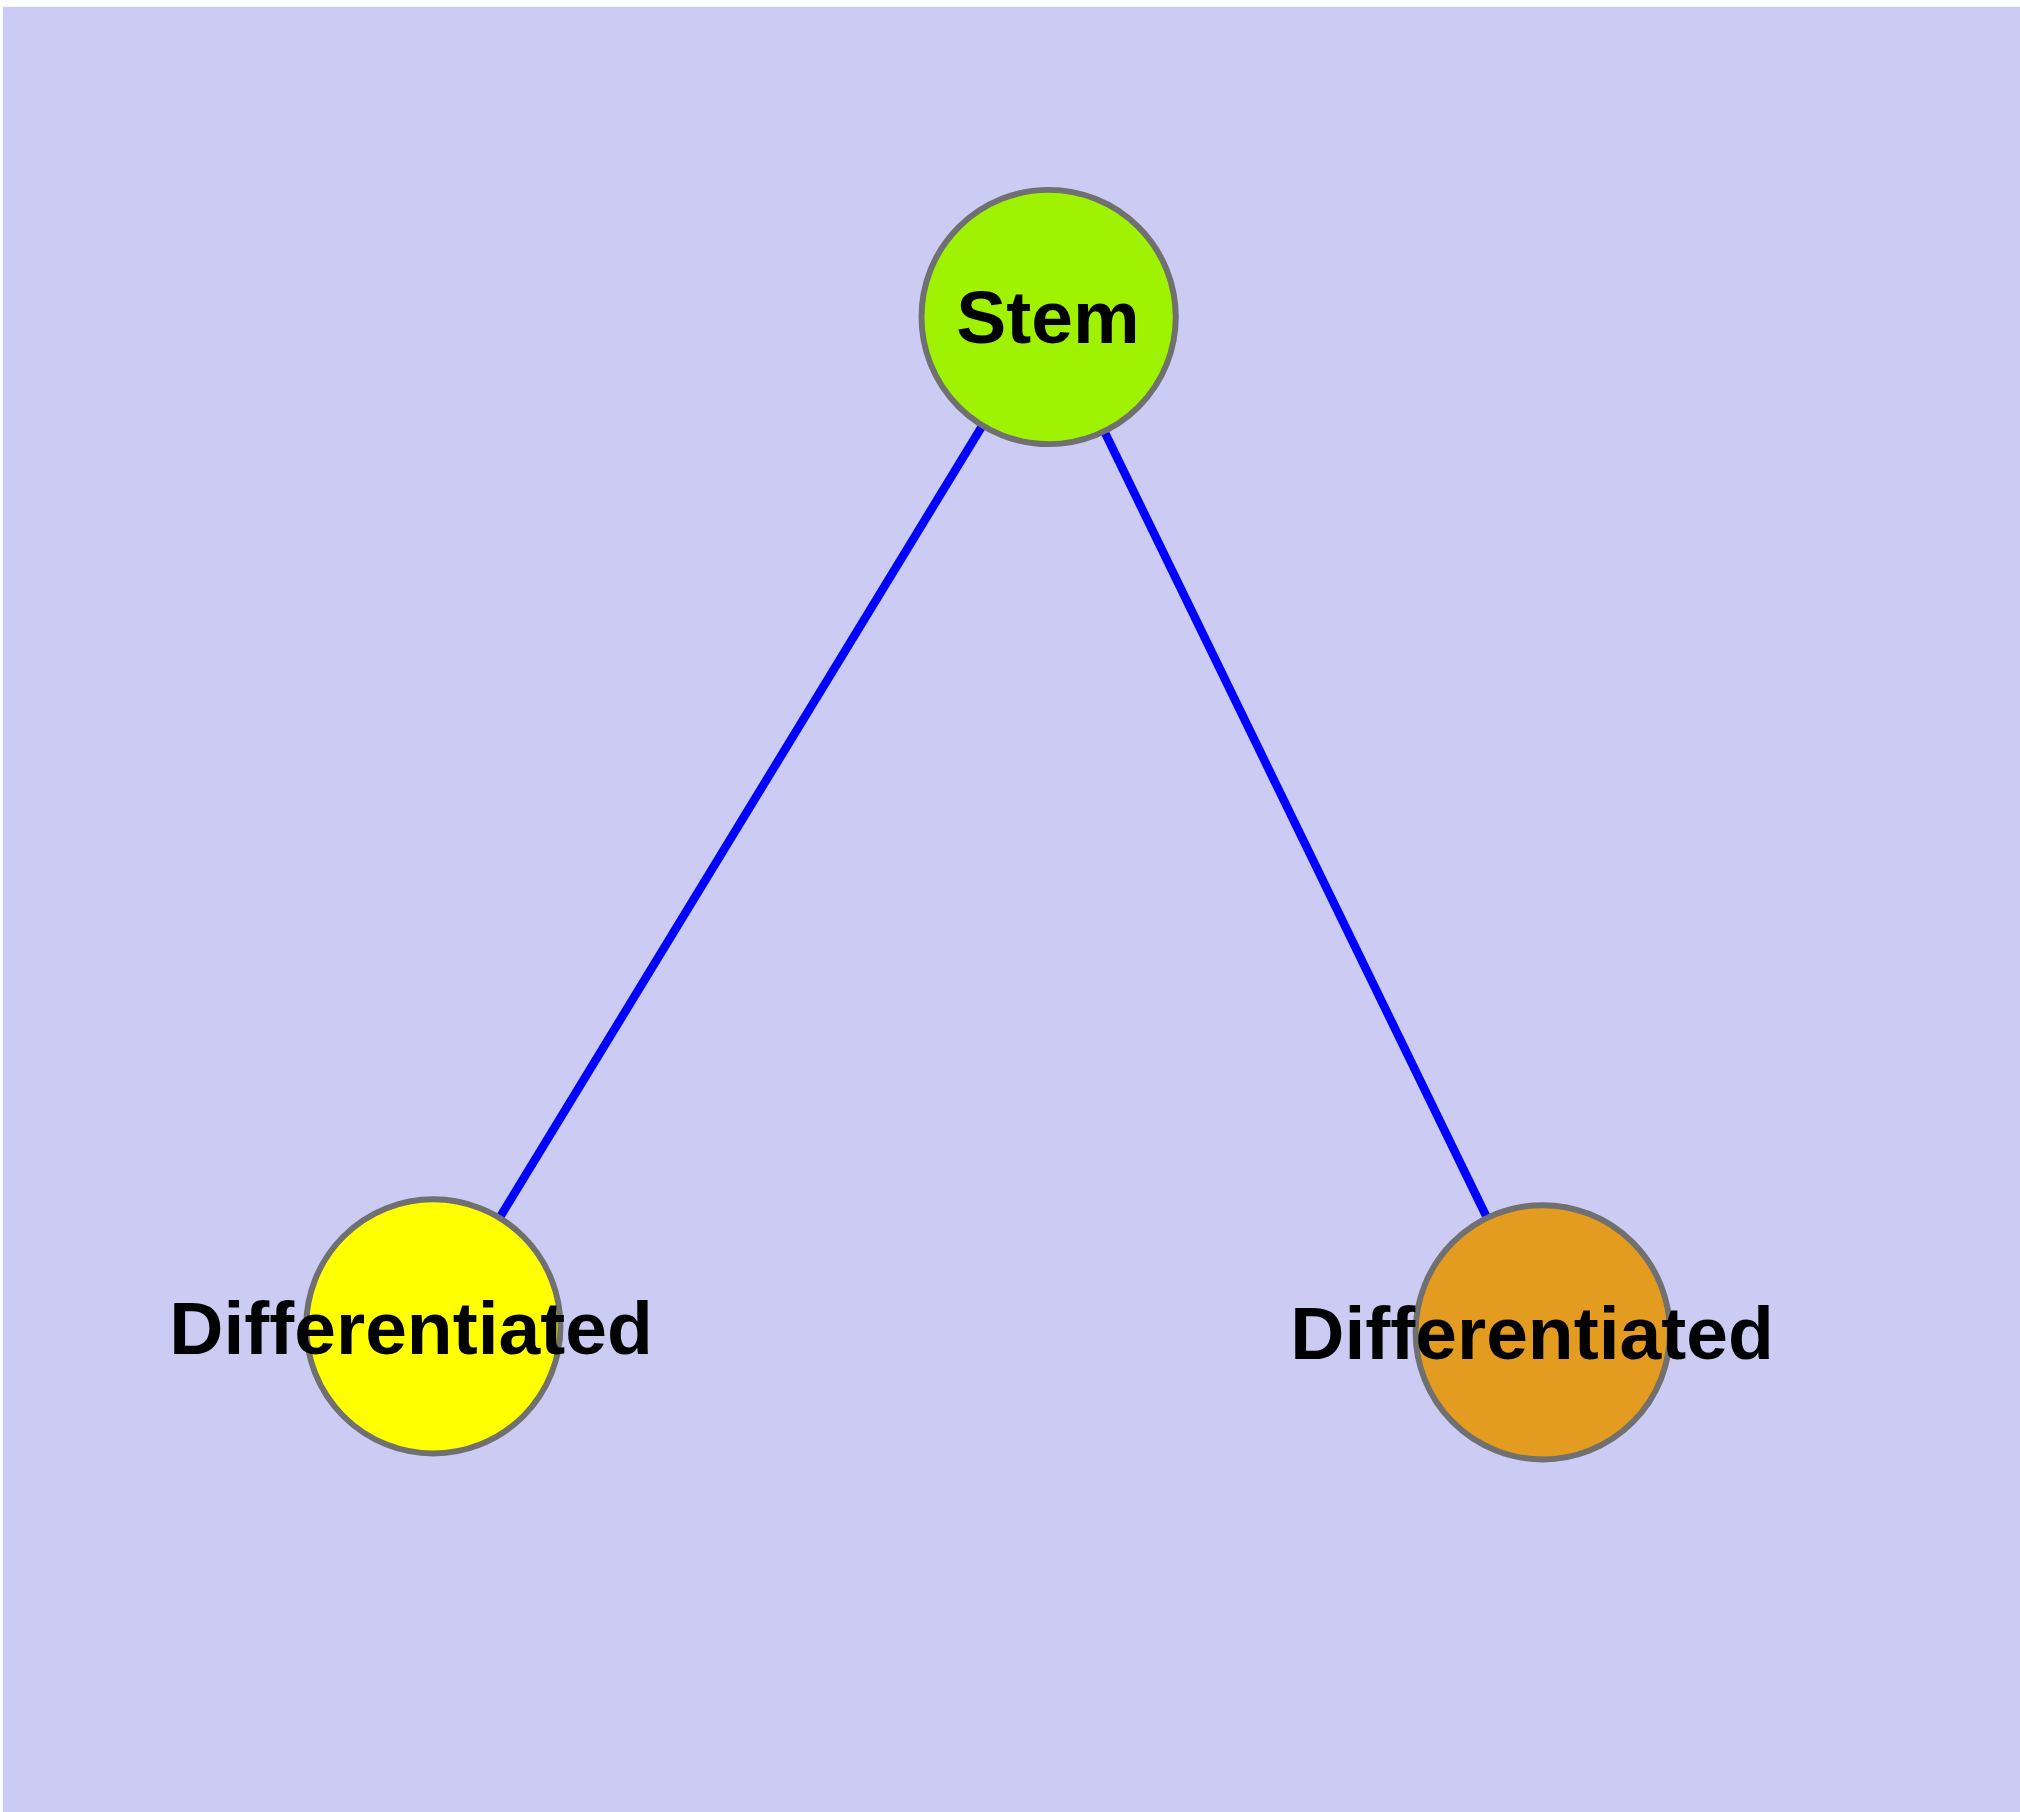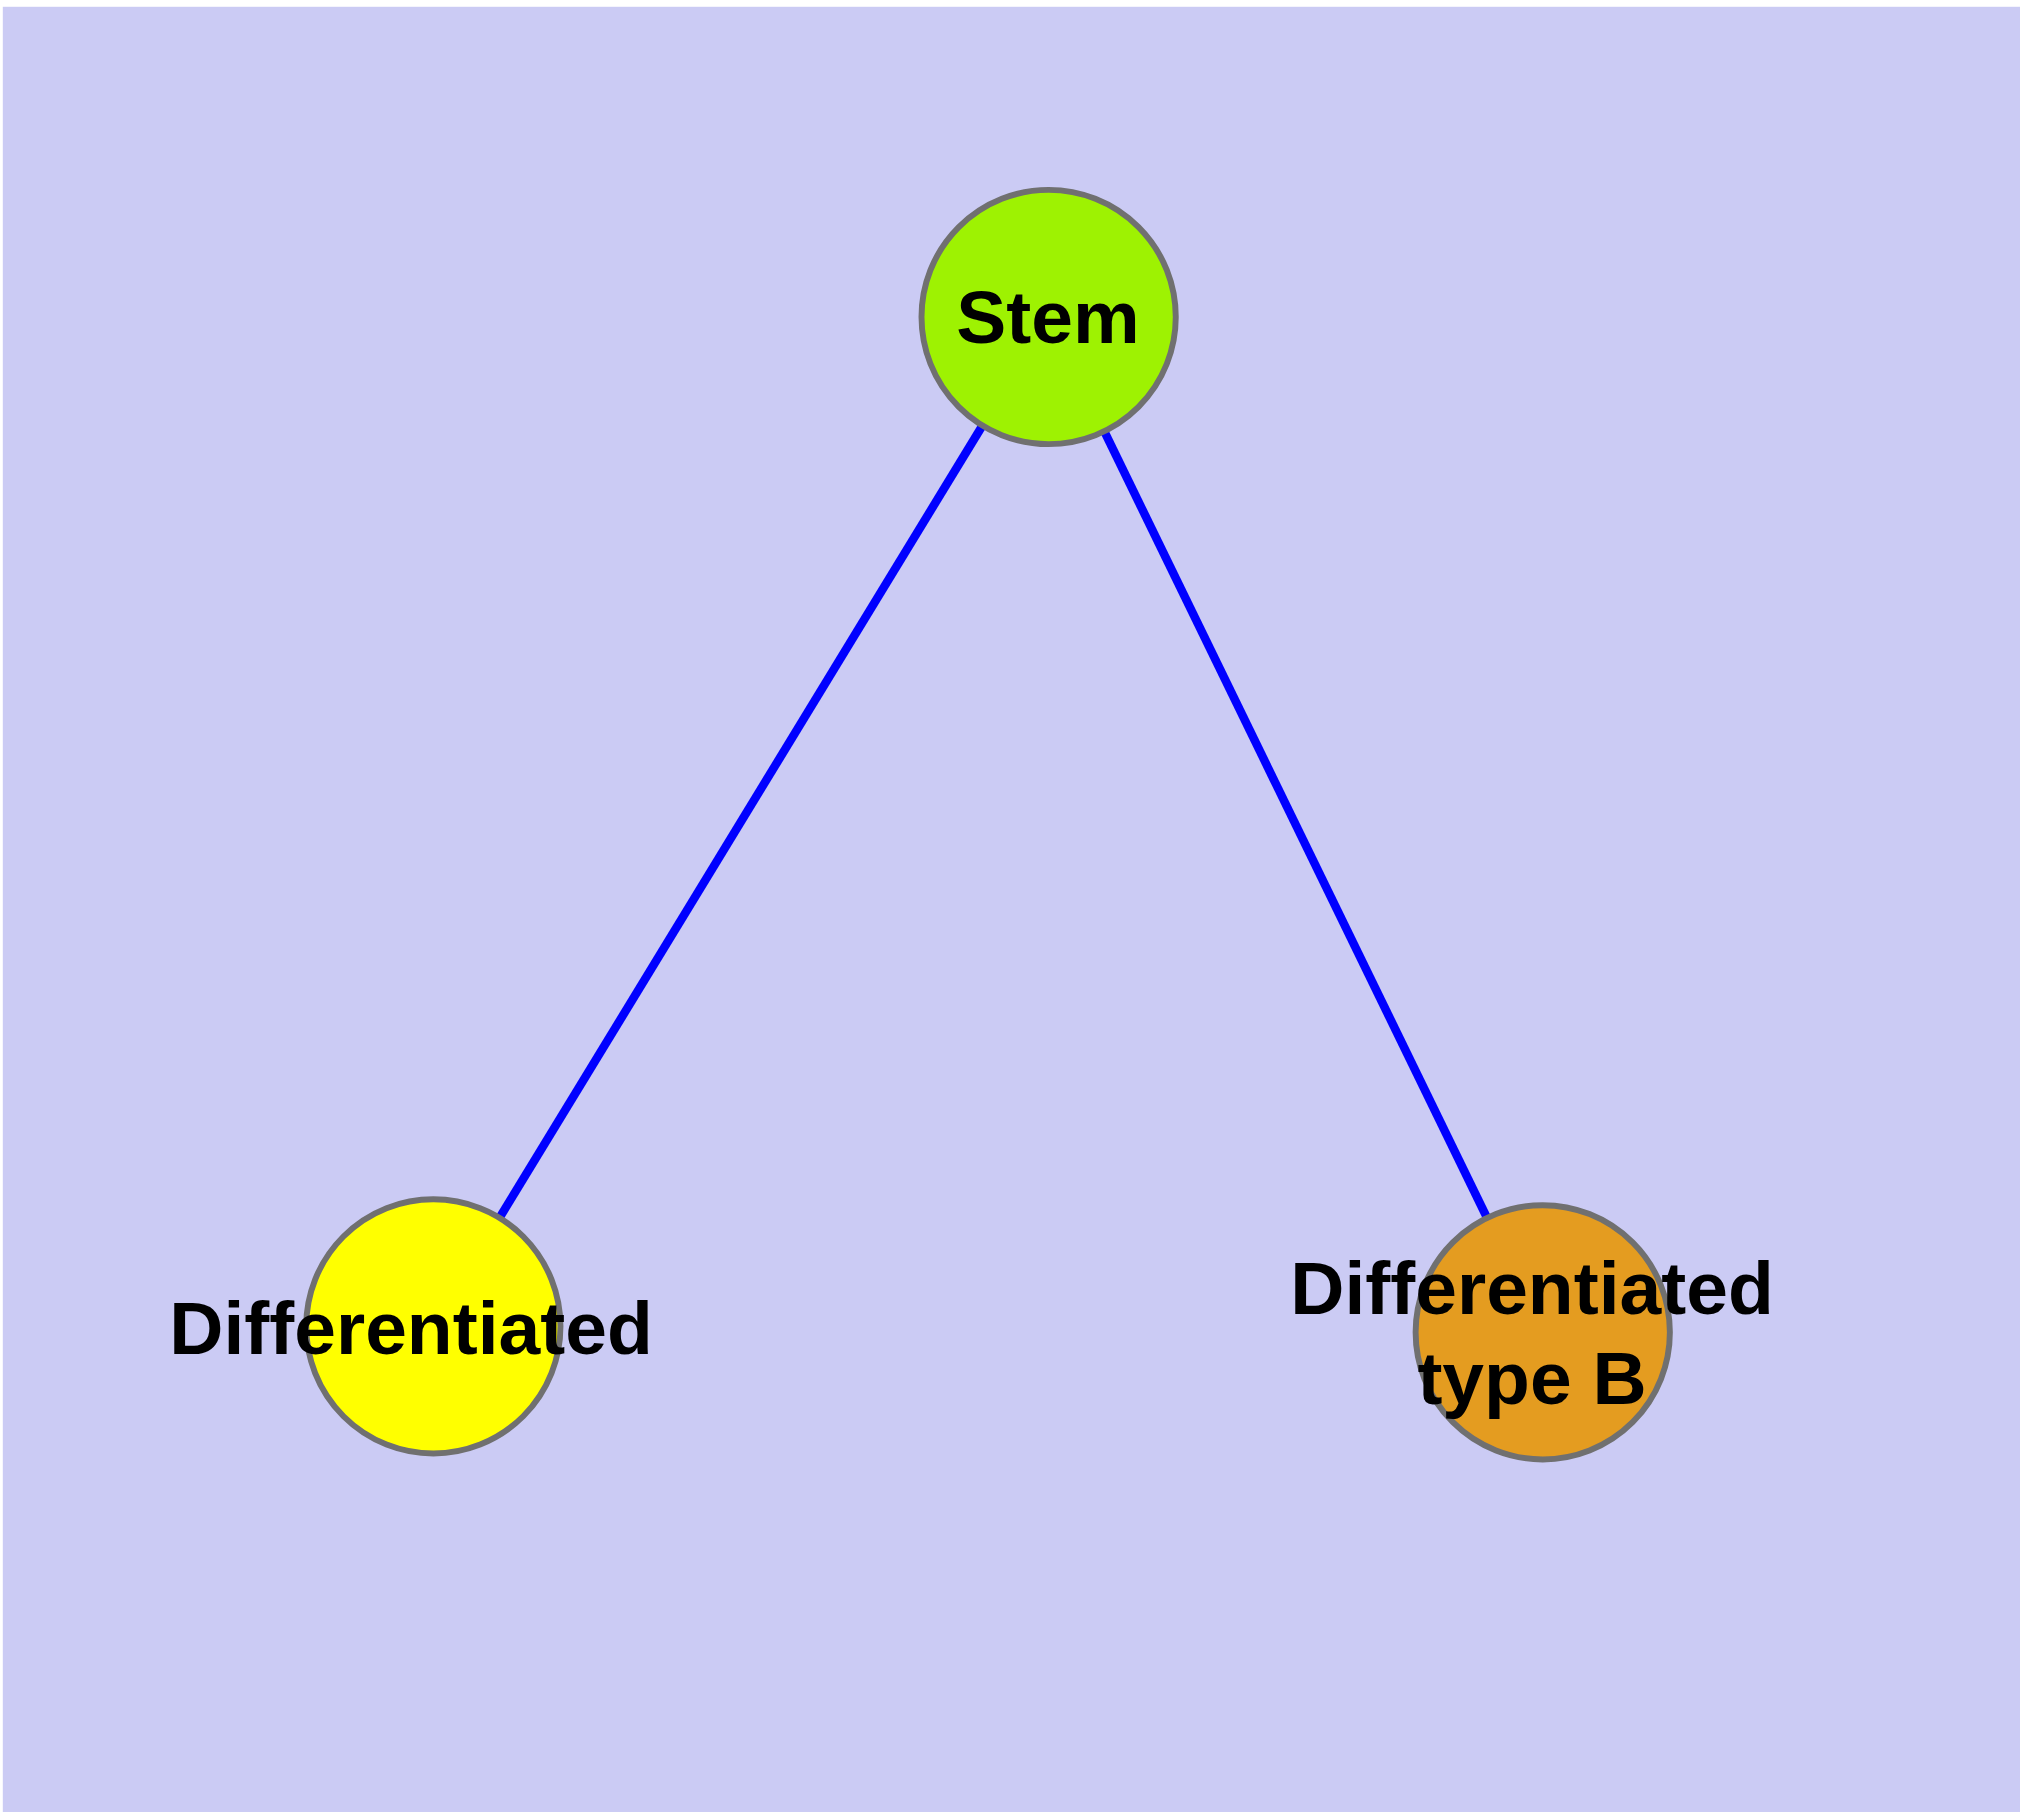--- a/index.html
+++ b/index.html
@@ -53,17 +53,16 @@
   <div class="node-label" style="left:1048px; top:317px;">
     <span>Stem</span>
   </div>
 
   <div class="node-label" style="left:411px; top:1328px;">
     <span>Differentiated</span>
   </div>
 
   <div class="node-label" style="left:1532px; top:1333px;">
     <span>Differentiated</span>
-    <span>type B</span>
   </div>
 
 </div>
 
 
 </body></html>

